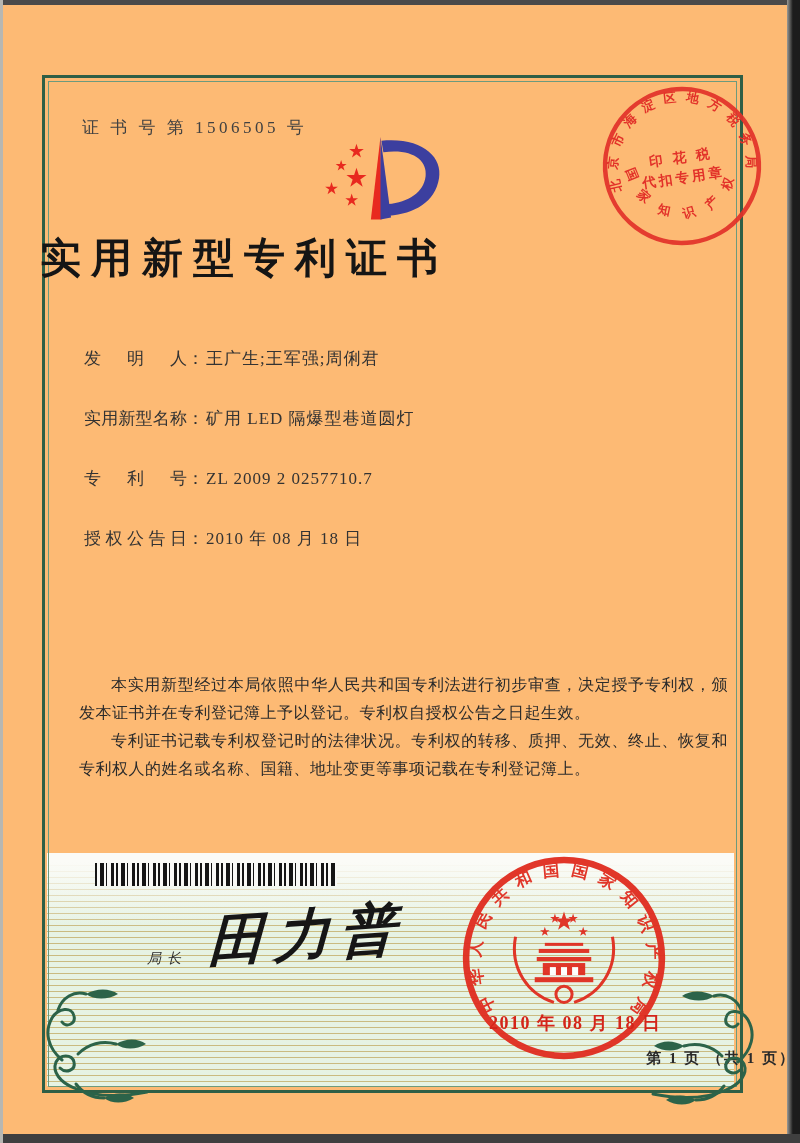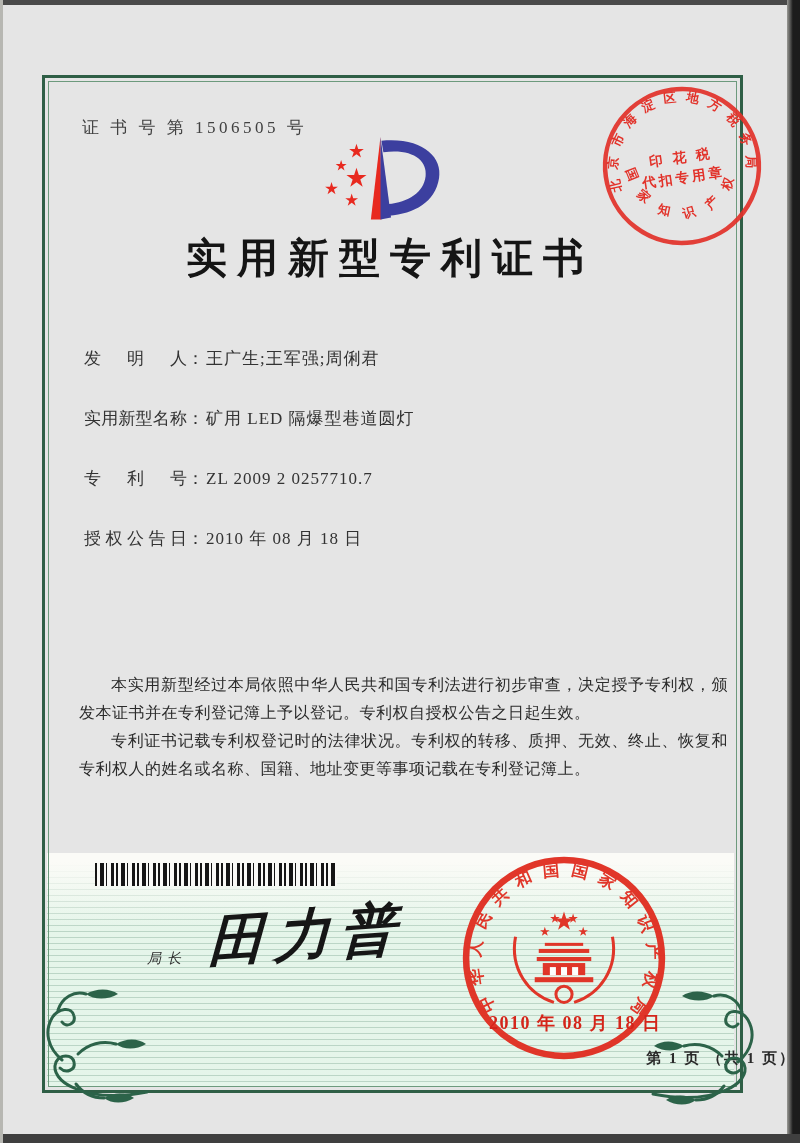--- a/index.html
+++ b/index.html
@@ -1,37 +1,37 @@
 <!DOCTYPE html>
 <html><head>
 <meta charset="utf-8">
 <style>
   html,body{margin:0;padding:0;}
   body{font-family:"Liberation Serif",serif;}
-  .page{position:relative;width:800px;height:1143px;background:#e5e5e5;overflow:hidden;}
+  .page{position:relative;width:800px;height:1143px;background:#fdba74;overflow:hidden;}
 
   
   .edge{position:absolute;z-index:9;}
   .edge-top{left:0;top:0;right:0;height:5px;background:#4a4a4a;}
   .edge-right{right:0;top:0;bottom:0;width:13px;background:linear-gradient(90deg,#9a9a96,#1c1c1c 45%);}
   .edge-bottom{left:0;right:0;bottom:0;height:9px;background:#3f3f3f;}
   .edge-left{left:0;top:0;bottom:0;width:3px;background:#b7b7b2;}
 
   
   .frame{position:absolute;left:42px;top:75px;width:695px;height:1012px;border:3px solid #2f5f46;z-index:2;}
   .frame-inner{position:absolute;inset:3px;border:1px solid #6d9a7d;}
 
   
   .guilloche{position:absolute;left:47px;top:853px;width:687px;height:233px;z-index:1;
     background:repeating-linear-gradient(180deg,rgba(118,188,148,.38) 0 1.5px,rgba(229,246,234,.95) 1.5px 6px);}
   .guilloche::before{content:"";position:absolute;left:0;right:0;top:0;height:75px;
     background:linear-gradient(180deg,#fbfbf7 12%,rgba(251,251,247,0));}
 
   .cert-no{position:absolute;left:82px;top:116px;font-size:17px;letter-spacing:3.5px;color:#414141;z-index:3;}
-  .title{position:absolute;left:40px;top:231px;width:700px;text-align:center;font-size:41px;font-weight:bold;
+  .title{position:absolute;left:40px;top:231px;width:700px;font-size:41px;font-weight:bold;
     letter-spacing:10px;color:#151515;z-index:3;}
 
   
   .fields{position:absolute;left:84px;top:347px;width:630px;z-index:3;font-size:17px;color:#333;}
   .frow{height:22px;margin-bottom:38px;white-space:nowrap;}
   .flabel{display:inline-block;width:103px;text-align:justify;text-align-last:justify;vertical-align:top;}
   .fcolon{display:inline-block;margin-right:2px;}
   .fvalue{letter-spacing:1px;}
 
   

